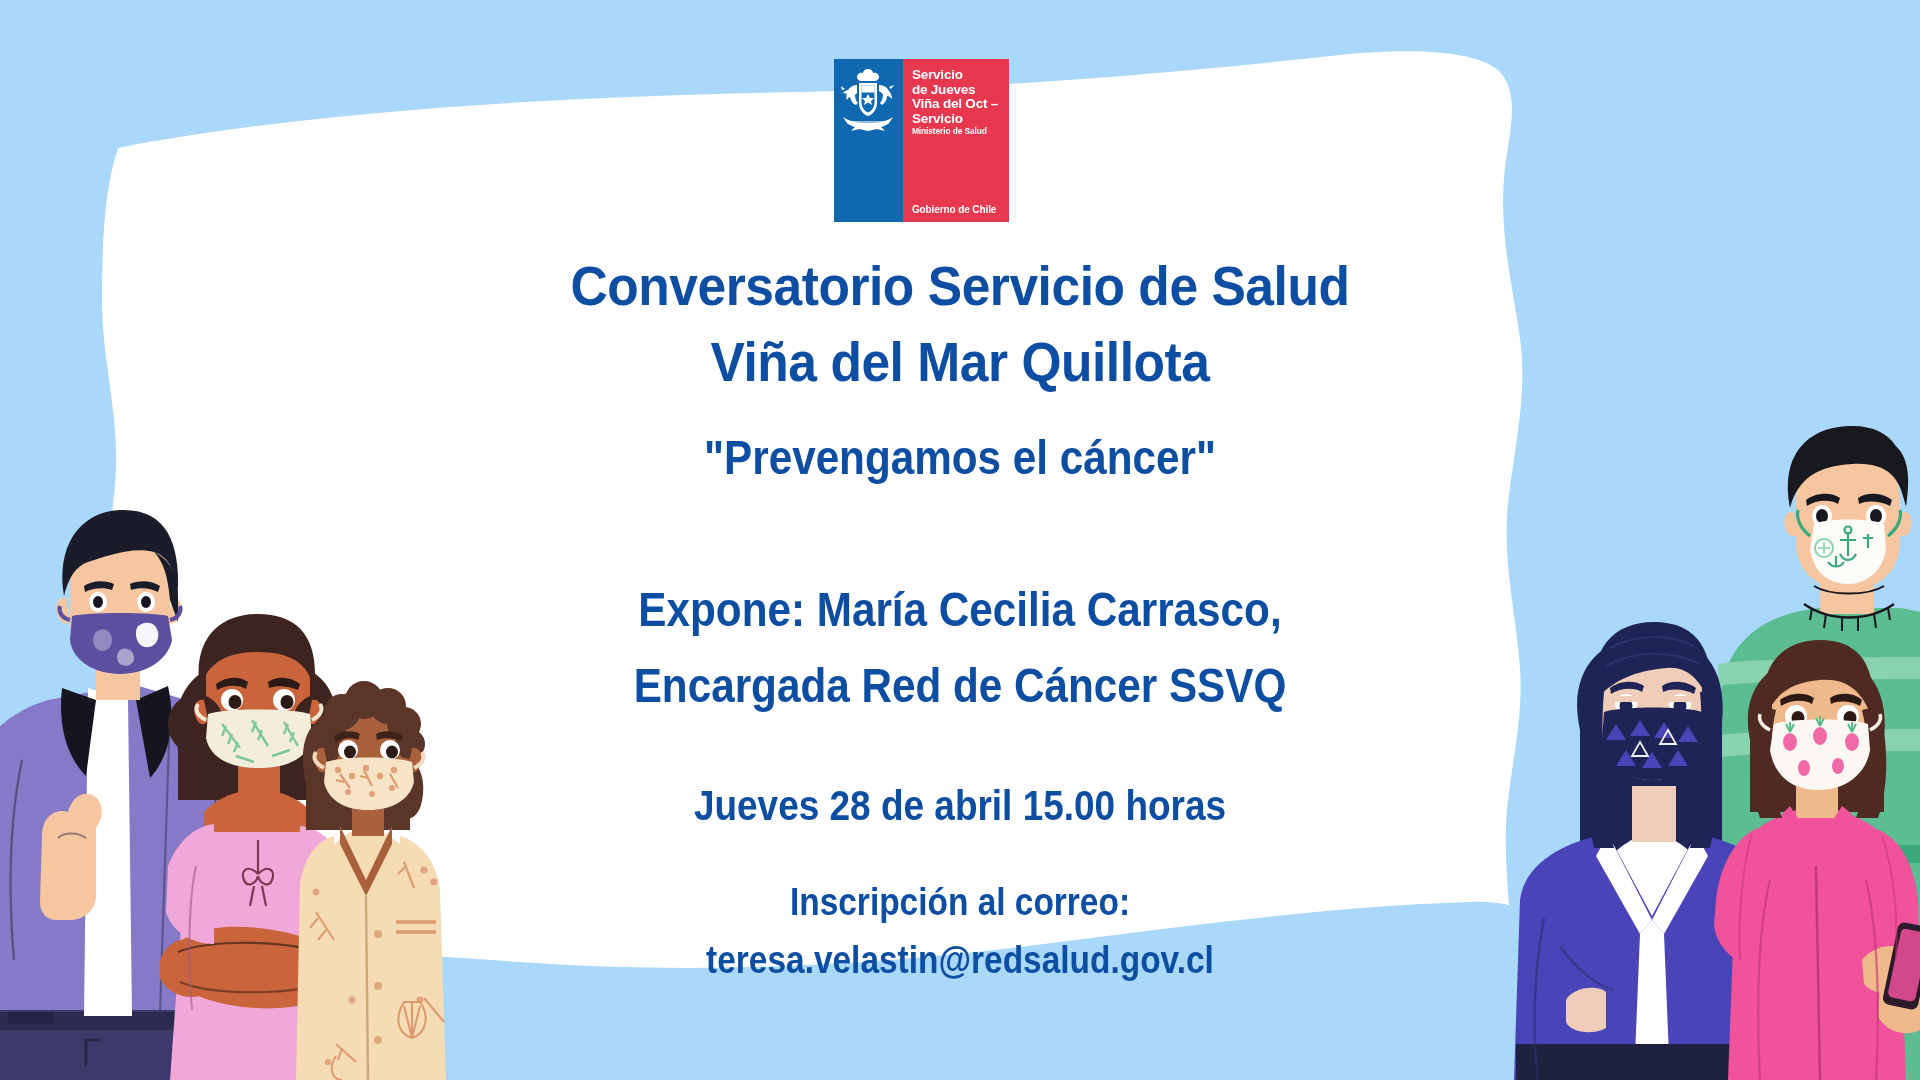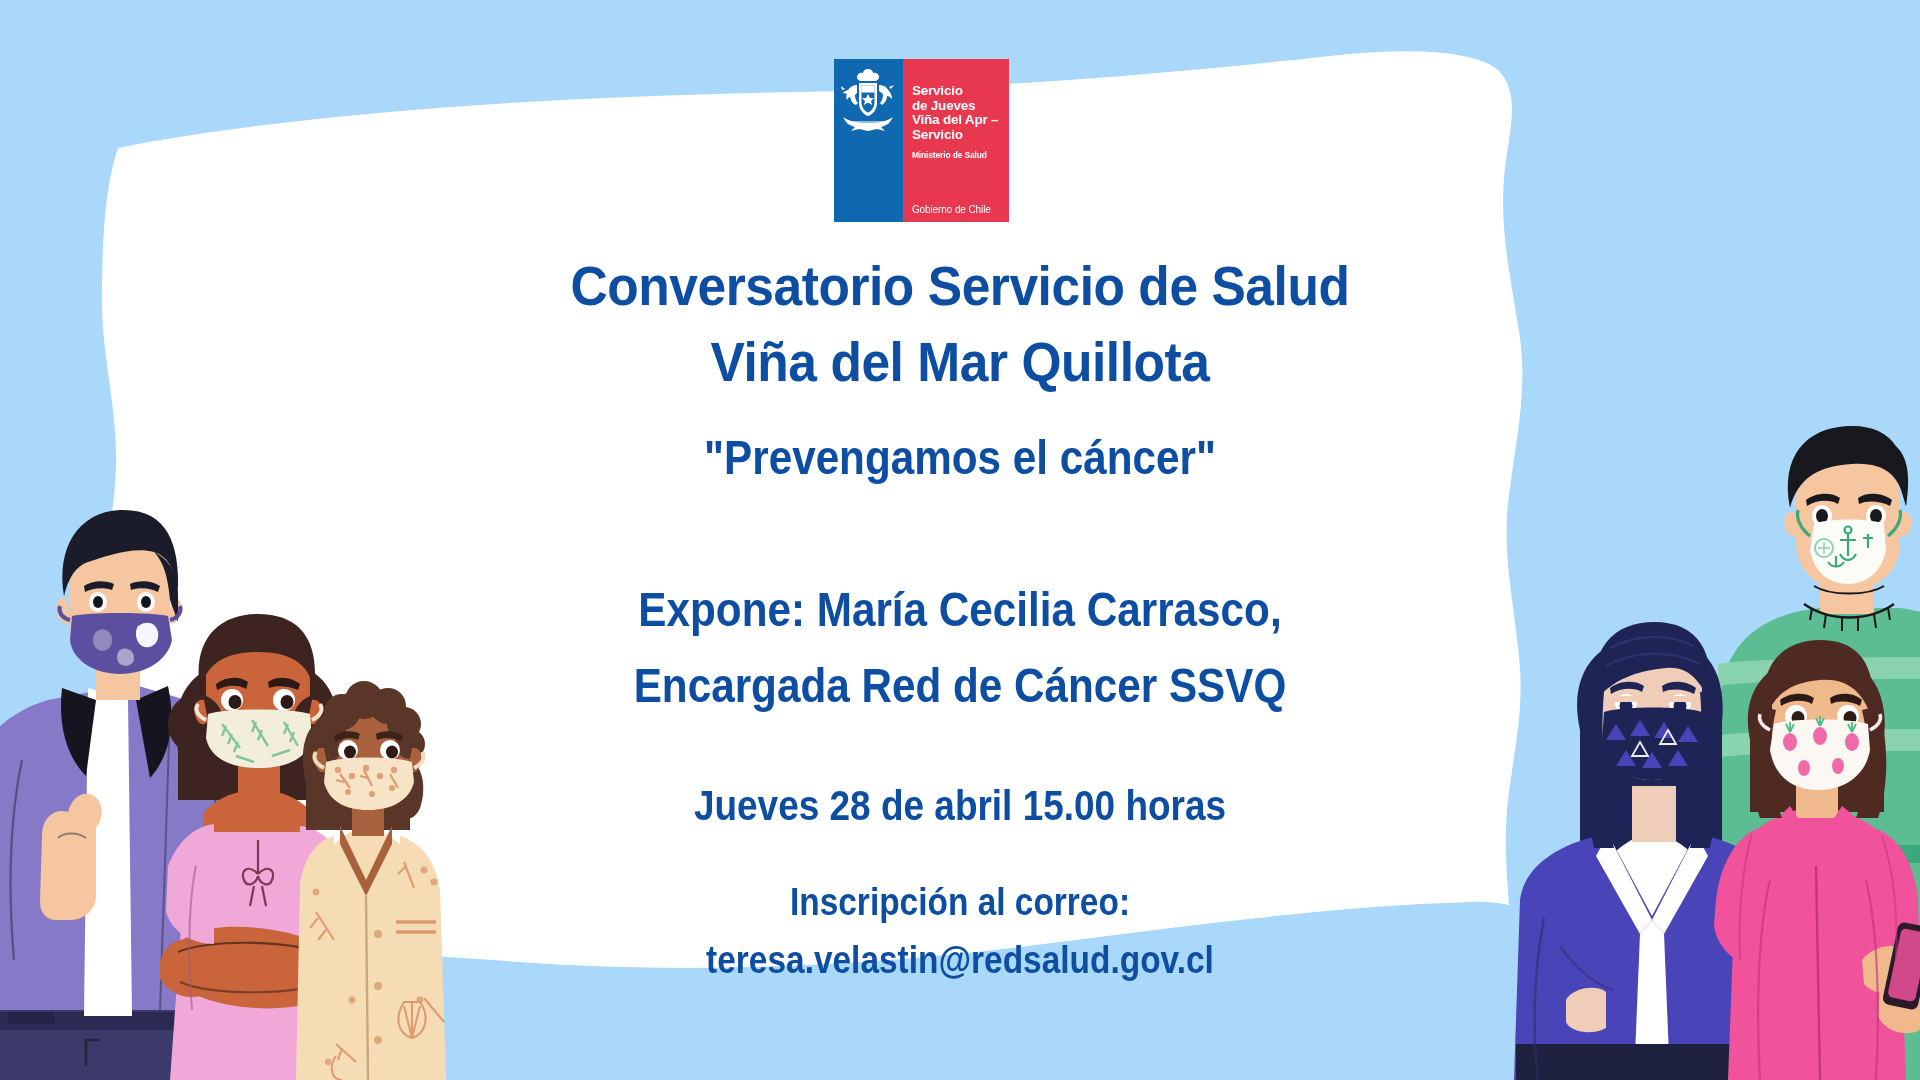--- a/index.html
+++ b/index.html
@@ -19,32 +19,32 @@
     position:absolute;left:834px;top:59px;width:175px;height:163px;
     display:flex;z-index:60;
   }
   #logo .blue-panel{
     width:78px;height:163px;background:#1068b0;
     display:flex;align-items:flex-start;justify-content:center;padding-top:8px;
     box-sizing:border-box;
   }
   #logo .red-panel{
     width:119px;height:163px;background:#e8384f;
-    position:relative;box-sizing:border-box;padding:25px 0 0 9px;
+    position:relative;box-sizing:border-box;padding:9px 0 0 9px;
   }
   #logo .l1{
     color:#fff;font-weight:bold;font-size:13.5px;line-height:14.6px;
     letter-spacing:-0.2px;
   }
   #logo .l2{
-    color:#fff;font-weight:bold;font-size:8.4px;line-height:10px;margin-top:8px;
+    color:#fff;font-weight:bold;font-size:8.4px;line-height:10px;margin-top:0;
     letter-spacing:-0.1px;
   }
   #logo .l3{
-    position:absolute;bottom:7px;left:9px;color:#fff;font-weight:normal;
+    position:absolute;bottom:7px;left:9px;color:#fff;font-weight:bold;
     font-size:10px;letter-spacing:-0.1px;
   }
 
   
   .txt{
     position:absolute;left:0;width:1920px;text-align:center;
     color:#0d4ea3;font-weight:bold;
     font-family:"Liberation Sans Narrow","Liberation Sans", sans-serif;
   }
   #title{
@@ -495,21 +495,21 @@
 
           <path d="M6 50 c6 4 14 6 25 6 c11 0 19 -2 25 -6 c-3 6 -7 9 -12 10 l4 4 l-8 -2 l-9 2 l-9 -2 l-8 2 l4 -4 c-5 -1 -9 -4 -12 -10 z"></path>
           <path d="M10 54 h42 v3 h-42 z" opacity=".55"></path>
         </g>
       </svg>
     </div>
     <div class="red-panel">
       <div class="l1">
         <div>Servicio</div>
         <div>de Jueves</div>
-        <div>Viña del Apr –</div>
+        <div>Viña del Oct –</div>
         <div>Servicio</div>
       </div>
       <div class="l2">Ministerio de Salud</div>
       <div class="l3">Gobierno de Chile</div>
     </div>
   </div>
 
   <div id="content">
     <div class="txt" id="title">
       <div>Conversatorio Servicio de Salud</div>

